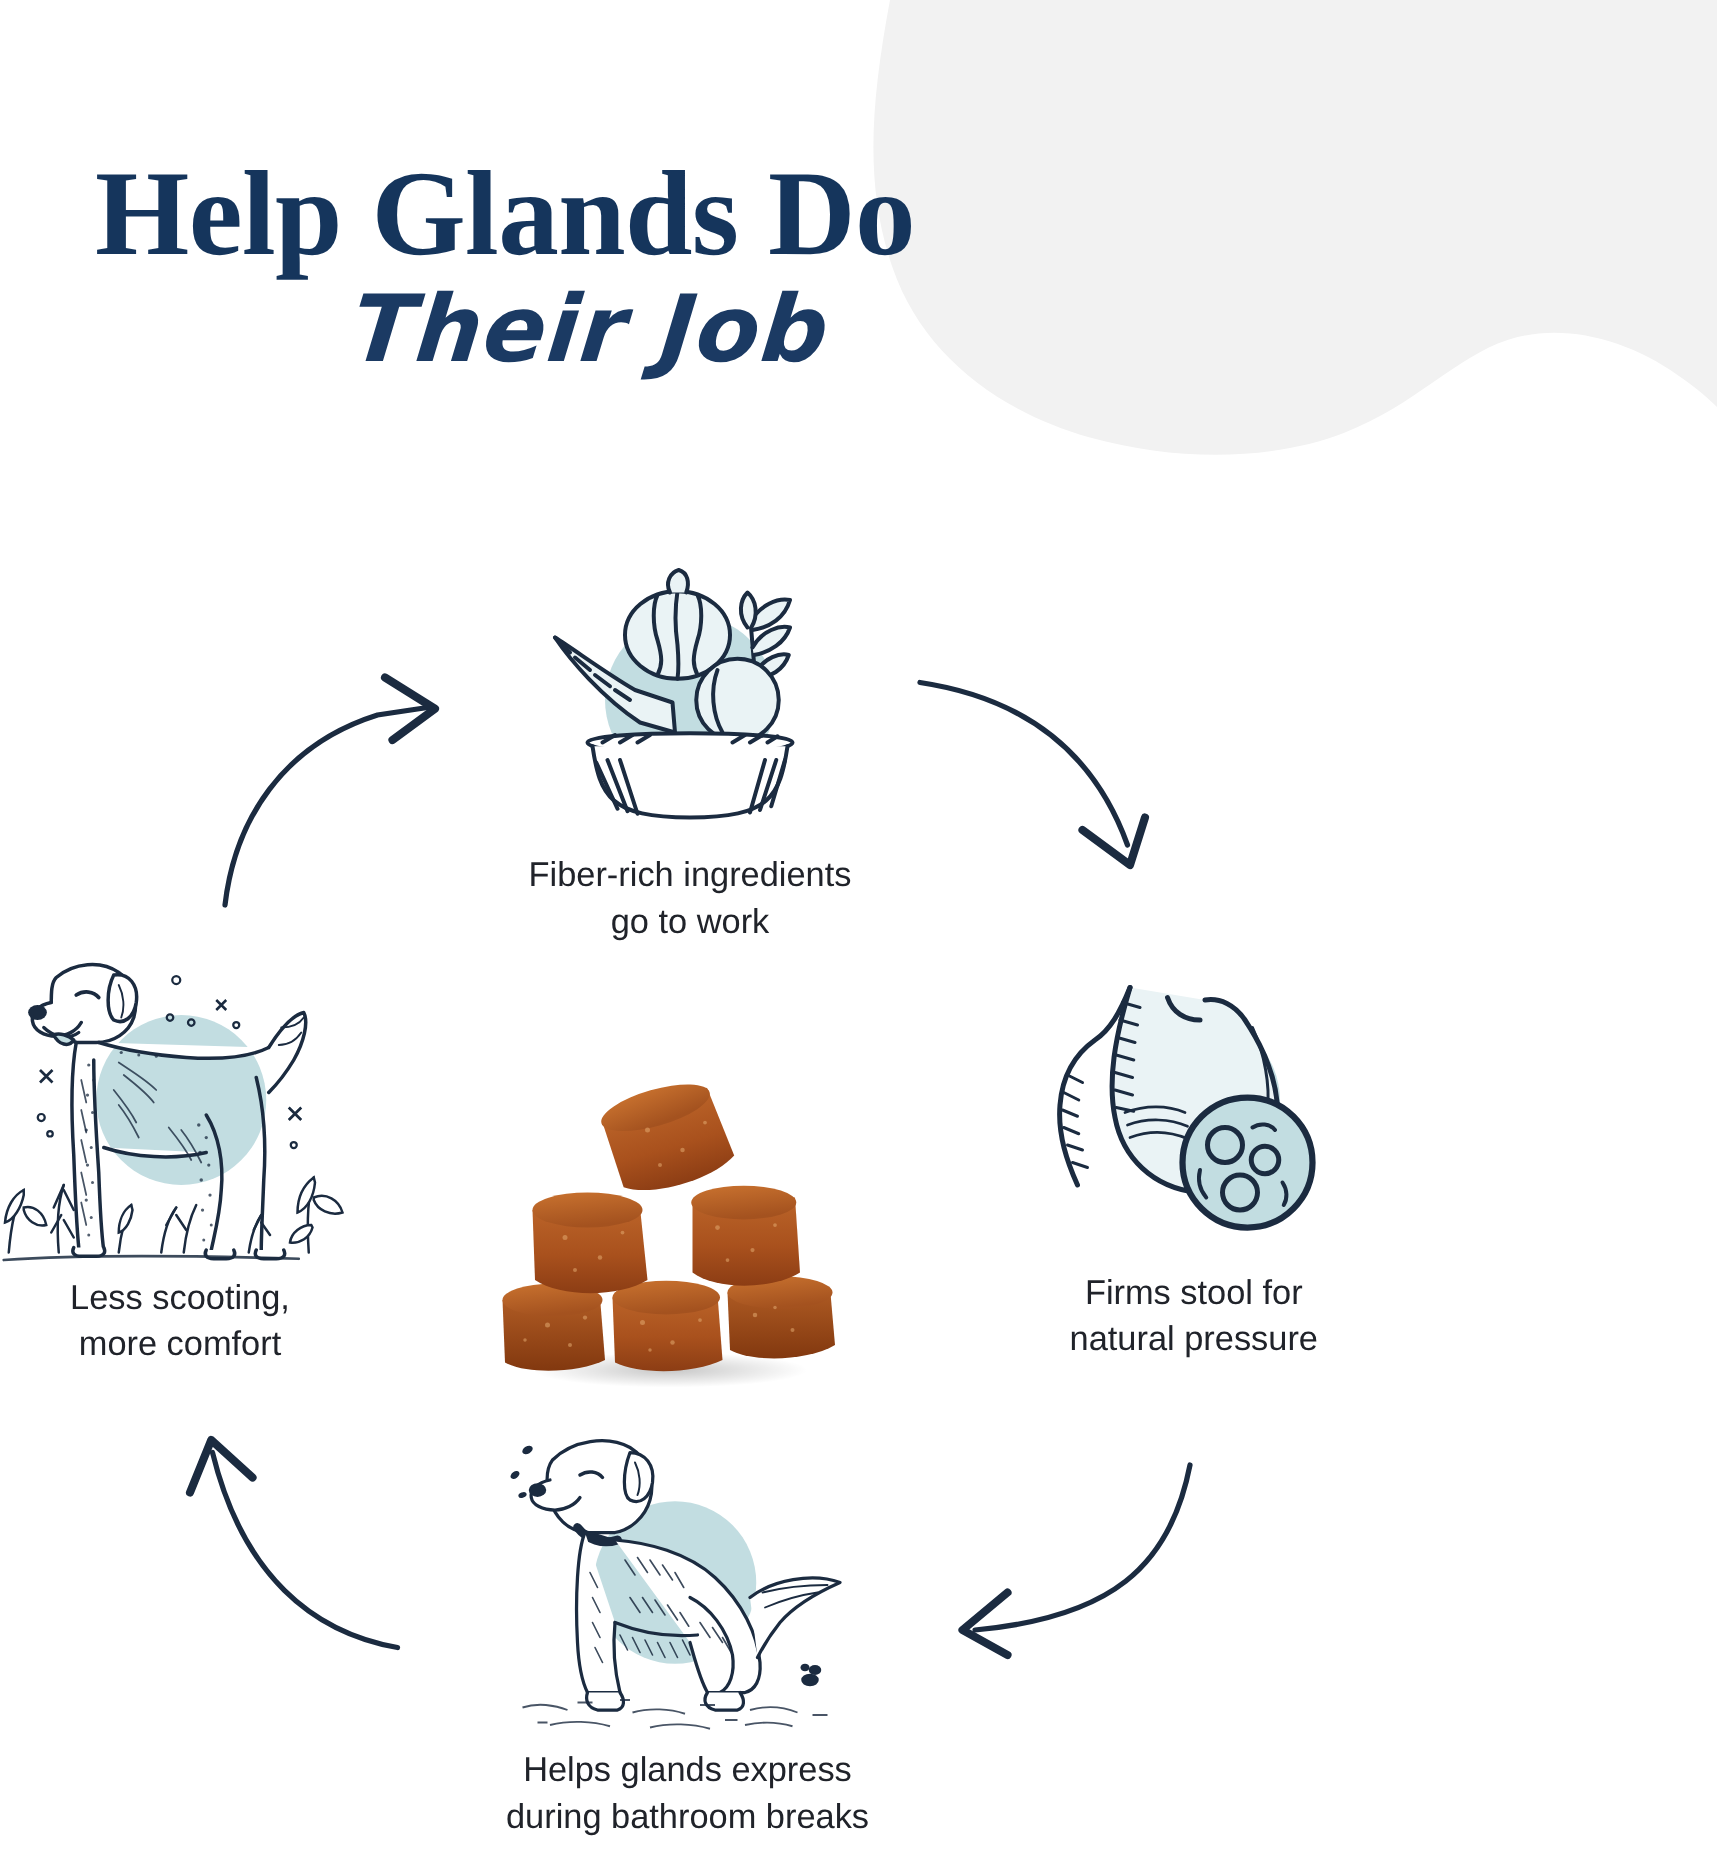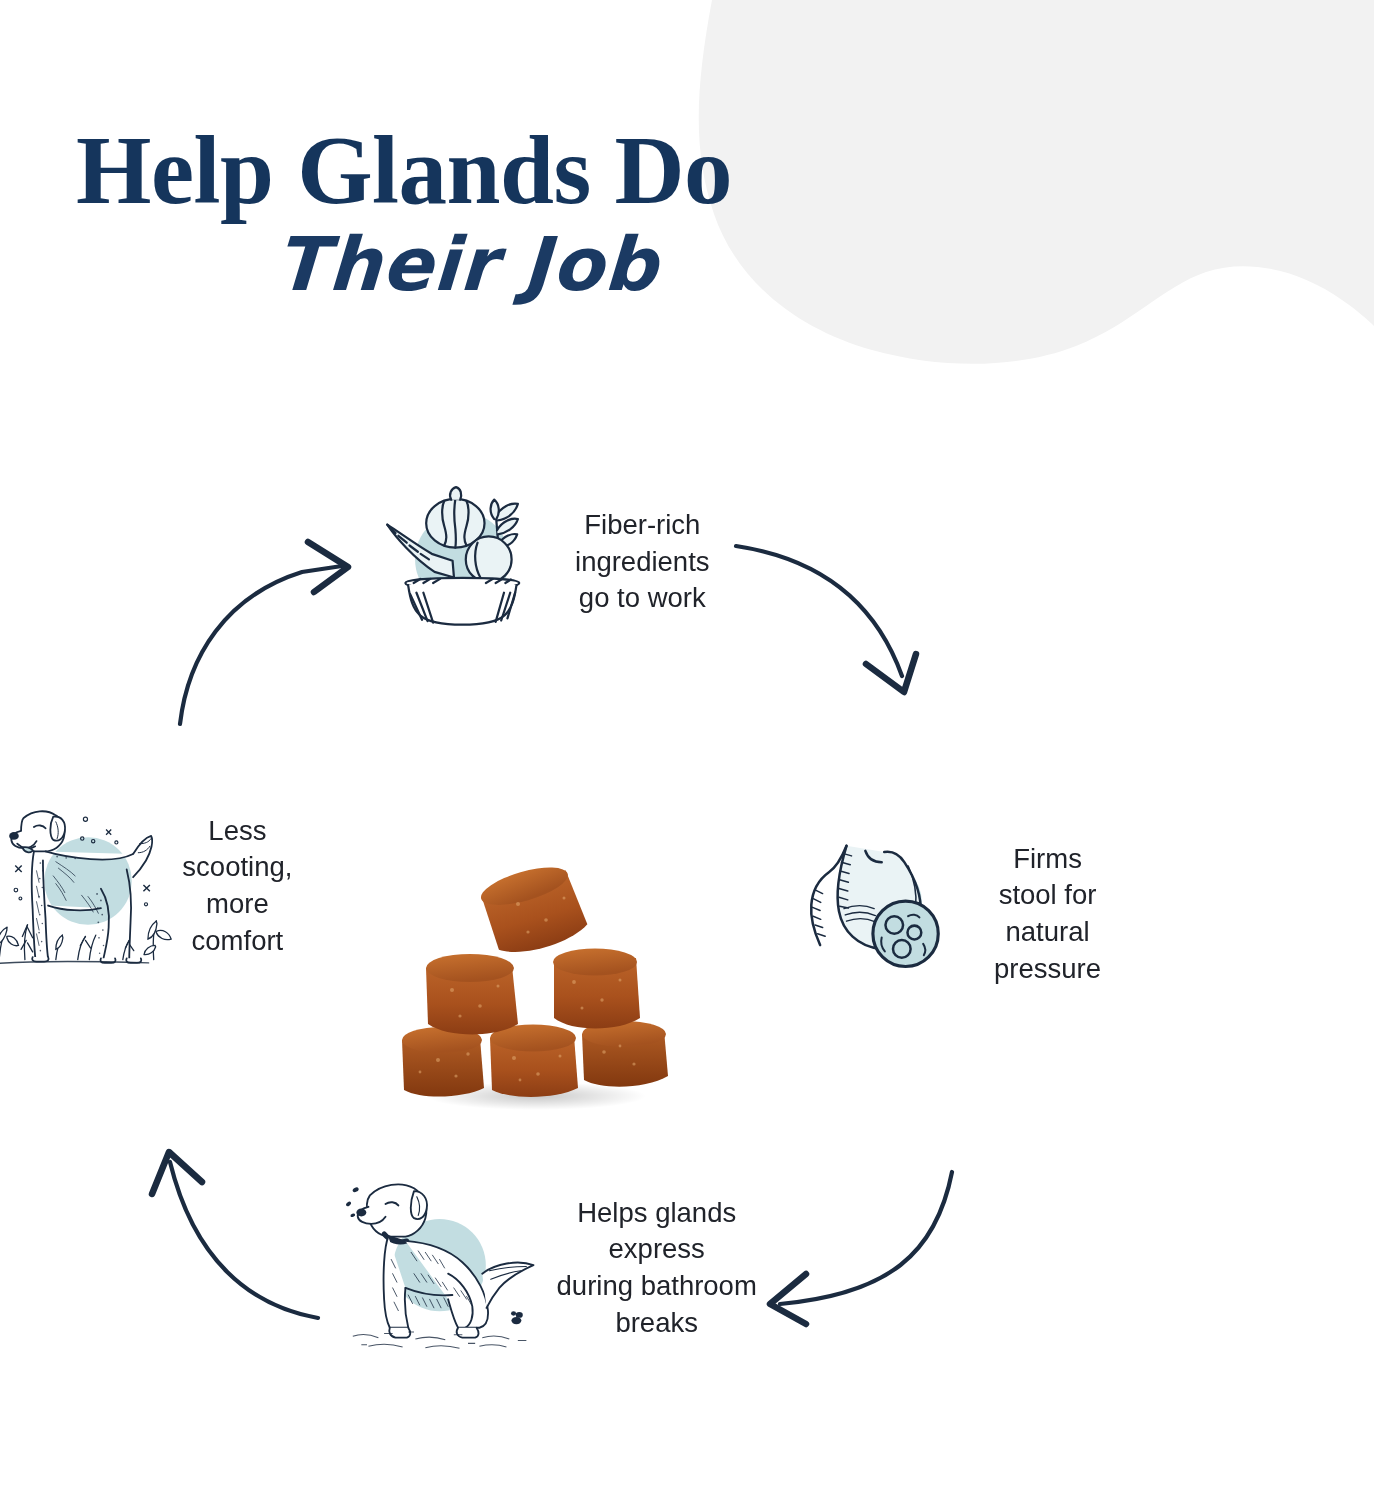--- a/index.html
+++ b/index.html
@@ -55,41 +55,41 @@
     letter-spacing: 1px;
     color: #1b3a63;
     transform: skewX(-6deg);
     white-space: nowrap;
   }
 
   
   .node {
     position: absolute;
     display: flex;
-    flex-direction: row;
+    flex-direction: column;
     align-items: center;
   }
   .node-art {
     position: relative;
     display: block;
   }
   .node-label {
     margin-top: 8px;
     text-align: center;
     font-family: "Liberation Sans", sans-serif;
     font-weight: 400;
     font-size: 27.5px;
     line-height: 1.33;
     color: #20232a;
     white-space: pre-line;
   }
 
   
   #node-bowl    { top: 442px;  left: 372px;  width: 360px; }
-  #node-stomach { top: 790px;  left: 800px;  width: 310px; gap: 28px; }
+  #node-stomach { top: 768px;  left: 800px;  width: 310px; }
   #node-pooping { top: 1138px; left: 340px;  width: 420px; }
   #node-scooting{ top: 752px;  left: -6px;   width: 300px; }
 
   #node-stomach .node-label { margin-top: 22px; }
   #node-pooping .node-label { margin-top: 10px; }
   #node-scooting .node-label { margin-top: 6px; }
 
   
   #center-product {
     position: absolute;

